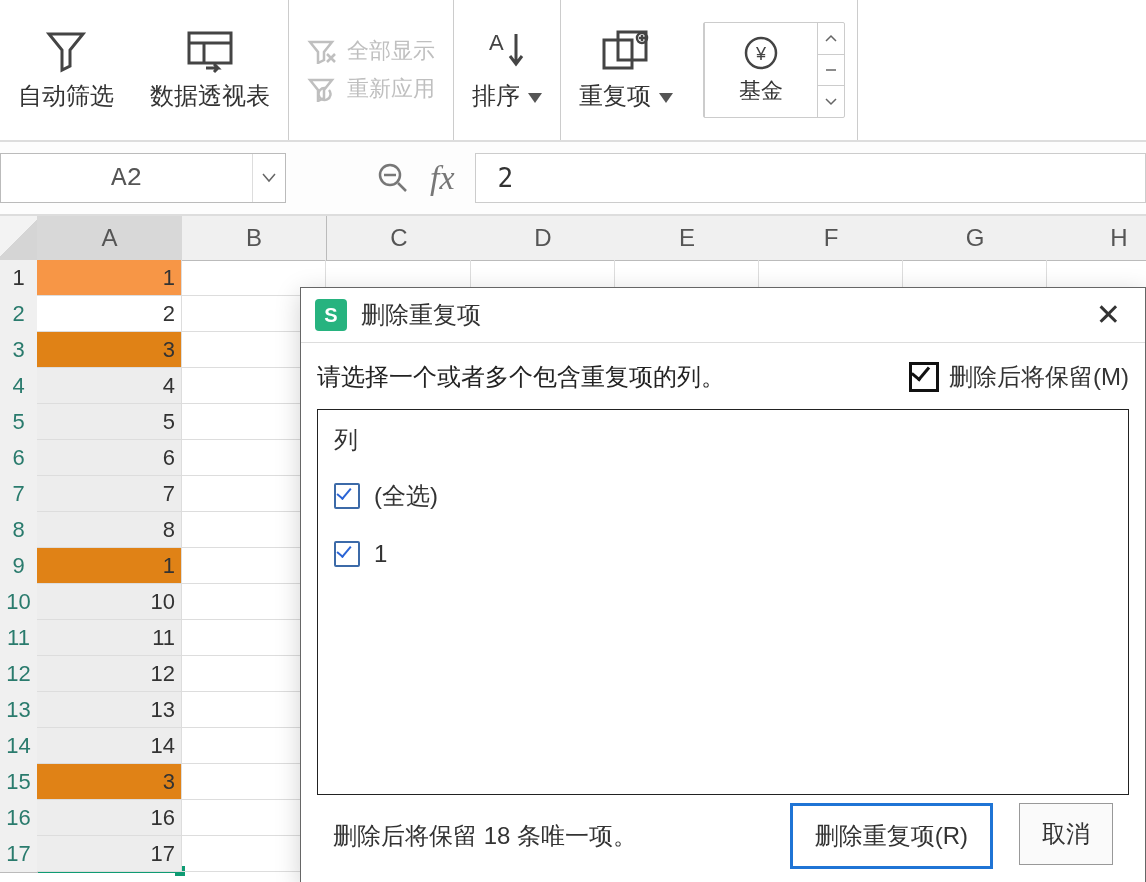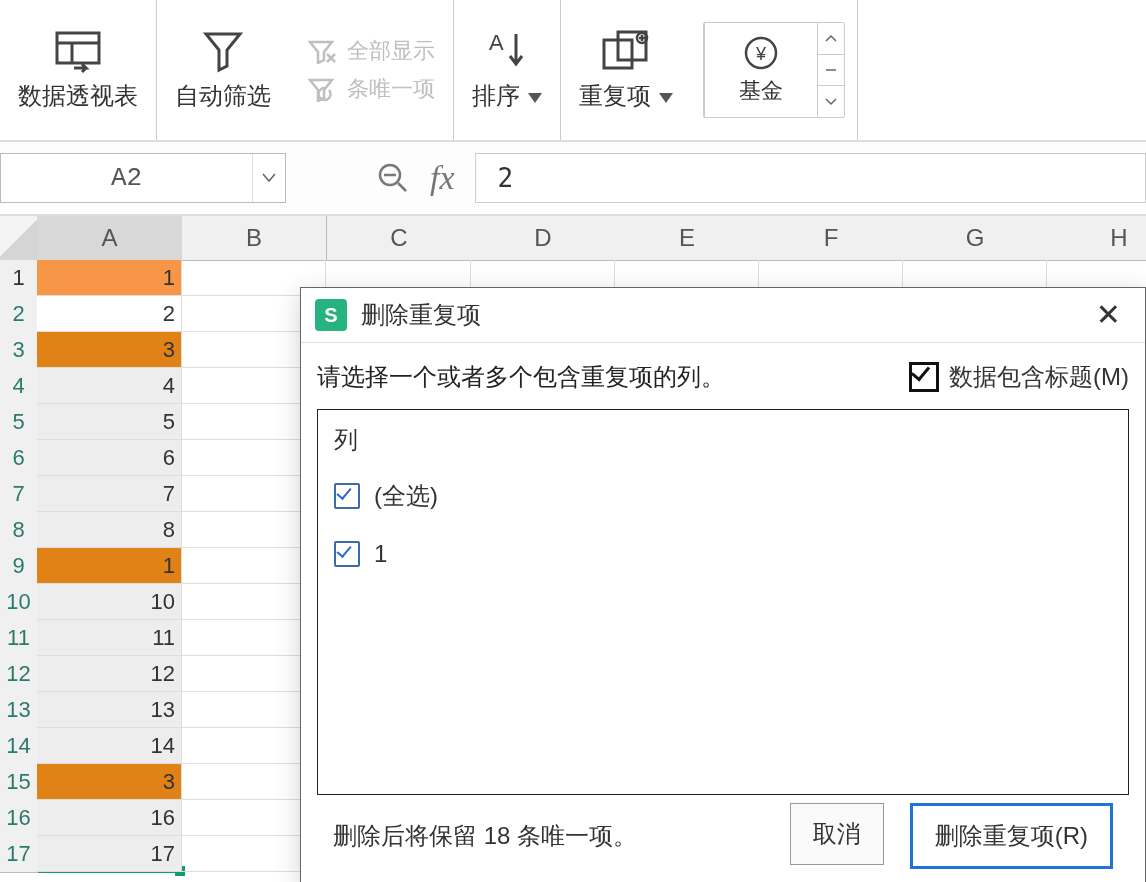--- a/index.html
+++ b/index.html
@@ -68,53 +68,53 @@
   .dlg-foot{display:flex;align-items:center;padding:8px 16px 0;}
   .foot-text{font-size:24px;line-height:1.45;}
   .btns{margin-left:auto;display:flex;gap:26px;}
   .btn{height:60px;padding:0 22px;border:1px solid #999;background:#fafafa;font-size:24px;display:flex;align-items:center;cursor:default;}
   .btn.primary{border:3px solid #1f74d5;background:#fff;}
 </style>
 </head>
 <body>
 
 <div class="ribbon">
+  <div class="group">
+    <div class="big-btn">
+      <svg width="46" height="46">
+          <path d="M6 6 h34 l-13 16 v16 l-8 4 v-20 z" fill="none" stroke="#444" stroke-width="3"></path>
+        </svg>
+      <span class="lbl">自动筛选</span>
+    </div>
+  </div>
   <div class="group sep">
     <div class="big-btn">
       <svg width="52" height="46">
           <rect x="5" y="5" width="42" height="30" fill="none" stroke="#444" stroke-width="3"></rect>
           <line x1="5" y1="15" x2="47" y2="15" stroke="#444" stroke-width="3"></line>
           <line x1="20" y1="15" x2="20" y2="35" stroke="#444" stroke-width="3"></line>
           <path d="M22 40 l12 0 l-4 -4 M34 40 l-4 4" stroke="#444" stroke-width="3" fill="none"></path>
         </svg>
       <span class="lbl">数据透视表</span>
     </div>
   </div>
-  <div class="group">
-    <div class="big-btn">
-      <svg width="46" height="46">
-          <path d="M6 6 h34 l-13 16 v16 l-8 4 v-20 z" fill="none" stroke="#444" stroke-width="3"></path>
-        </svg>
-      <span class="lbl">自动筛选</span>
-    </div>
-  </div>
   <div class="group sep" style="align-items:flex-start;justify-content:center;">
     <div class="mini disabled">
       <svg width="32" height="26">
           <path d="M3 4 h22 l-8 10 v8 l-6 3 v-11 z" fill="none" stroke="#bfbfbf" stroke-width="2.5"></path>
           <path d="M20 16 l8 8 M28 16 l-8 8" stroke="#bfbfbf" stroke-width="2.5"></path>
         </svg>
       <span>全部显示</span>
     </div>
     <div class="mini disabled">
       <svg width="32" height="26">
           <path d="M3 4 h22 l-8 10 v8 l-6 3 v-11 z" fill="none" stroke="#bfbfbf" stroke-width="2.5"></path>
           <path d="M22 14 a6 6 0 1 1 -4 -2" fill="none" stroke="#bfbfbf" stroke-width="2.5"></path>
         </svg>
-      <span>条唯一项</span>
+      <span>重新应用</span>
     </div>
   </div>
   <div class="group sep">
     <div class="big-btn">
       <svg width="46" height="46">
           <text x="5" y="22" font-size="22" font-family="Arial" fill="#444">A</text>
           <path d="M32 6 v30 m-6 -8 l6 8 l6 -8" stroke="#444" stroke-width="3" fill="none"></path>
         </svg>
       <span class="lbl"><span>排序</span><span class="tri"></span></span>
     </div>
@@ -355,37 +355,37 @@
   <div class="dlg-title">
     <div class="dlg-logo">S</div>
     <span class="dlg-title-text">删除重复项</span>
     <span class="dlg-close">✕</span>
   </div>
   <div class="dlg-body">
     <div class="dlg-row1">
       <span class="txt">请选择一个或者多个包含重复项的列。</span>
       <label class="chk">
         <span class="chkbox on"></span>
-        <span>数据包含标题(M)</span>
+        <span>删除后将保留(M)</span>
       </label>
     </div>
     <div class="listbox">
       <div class="hdr">列</div>
       <div class="lirow">
         <span class="sm-chk on"></span>
         <span>(全选)</span>
       </div>
       <div class="lirow">
         <span class="sm-chk on"></span>
         <span>1</span>
       </div>
     </div>
     <div class="dlg-foot">
       <div class="foot-text">
         <div>删除后将保留 18 条唯一项。</div>
       </div>
       <div class="btns">
+        <div class="btn primary">删除重复项(R)</div>
         <div class="btn">取消</div>
-        <div class="btn primary">删除重复项(R)</div>
       </div>
     </div>
   </div>
 </div>
 
 </body></html>

